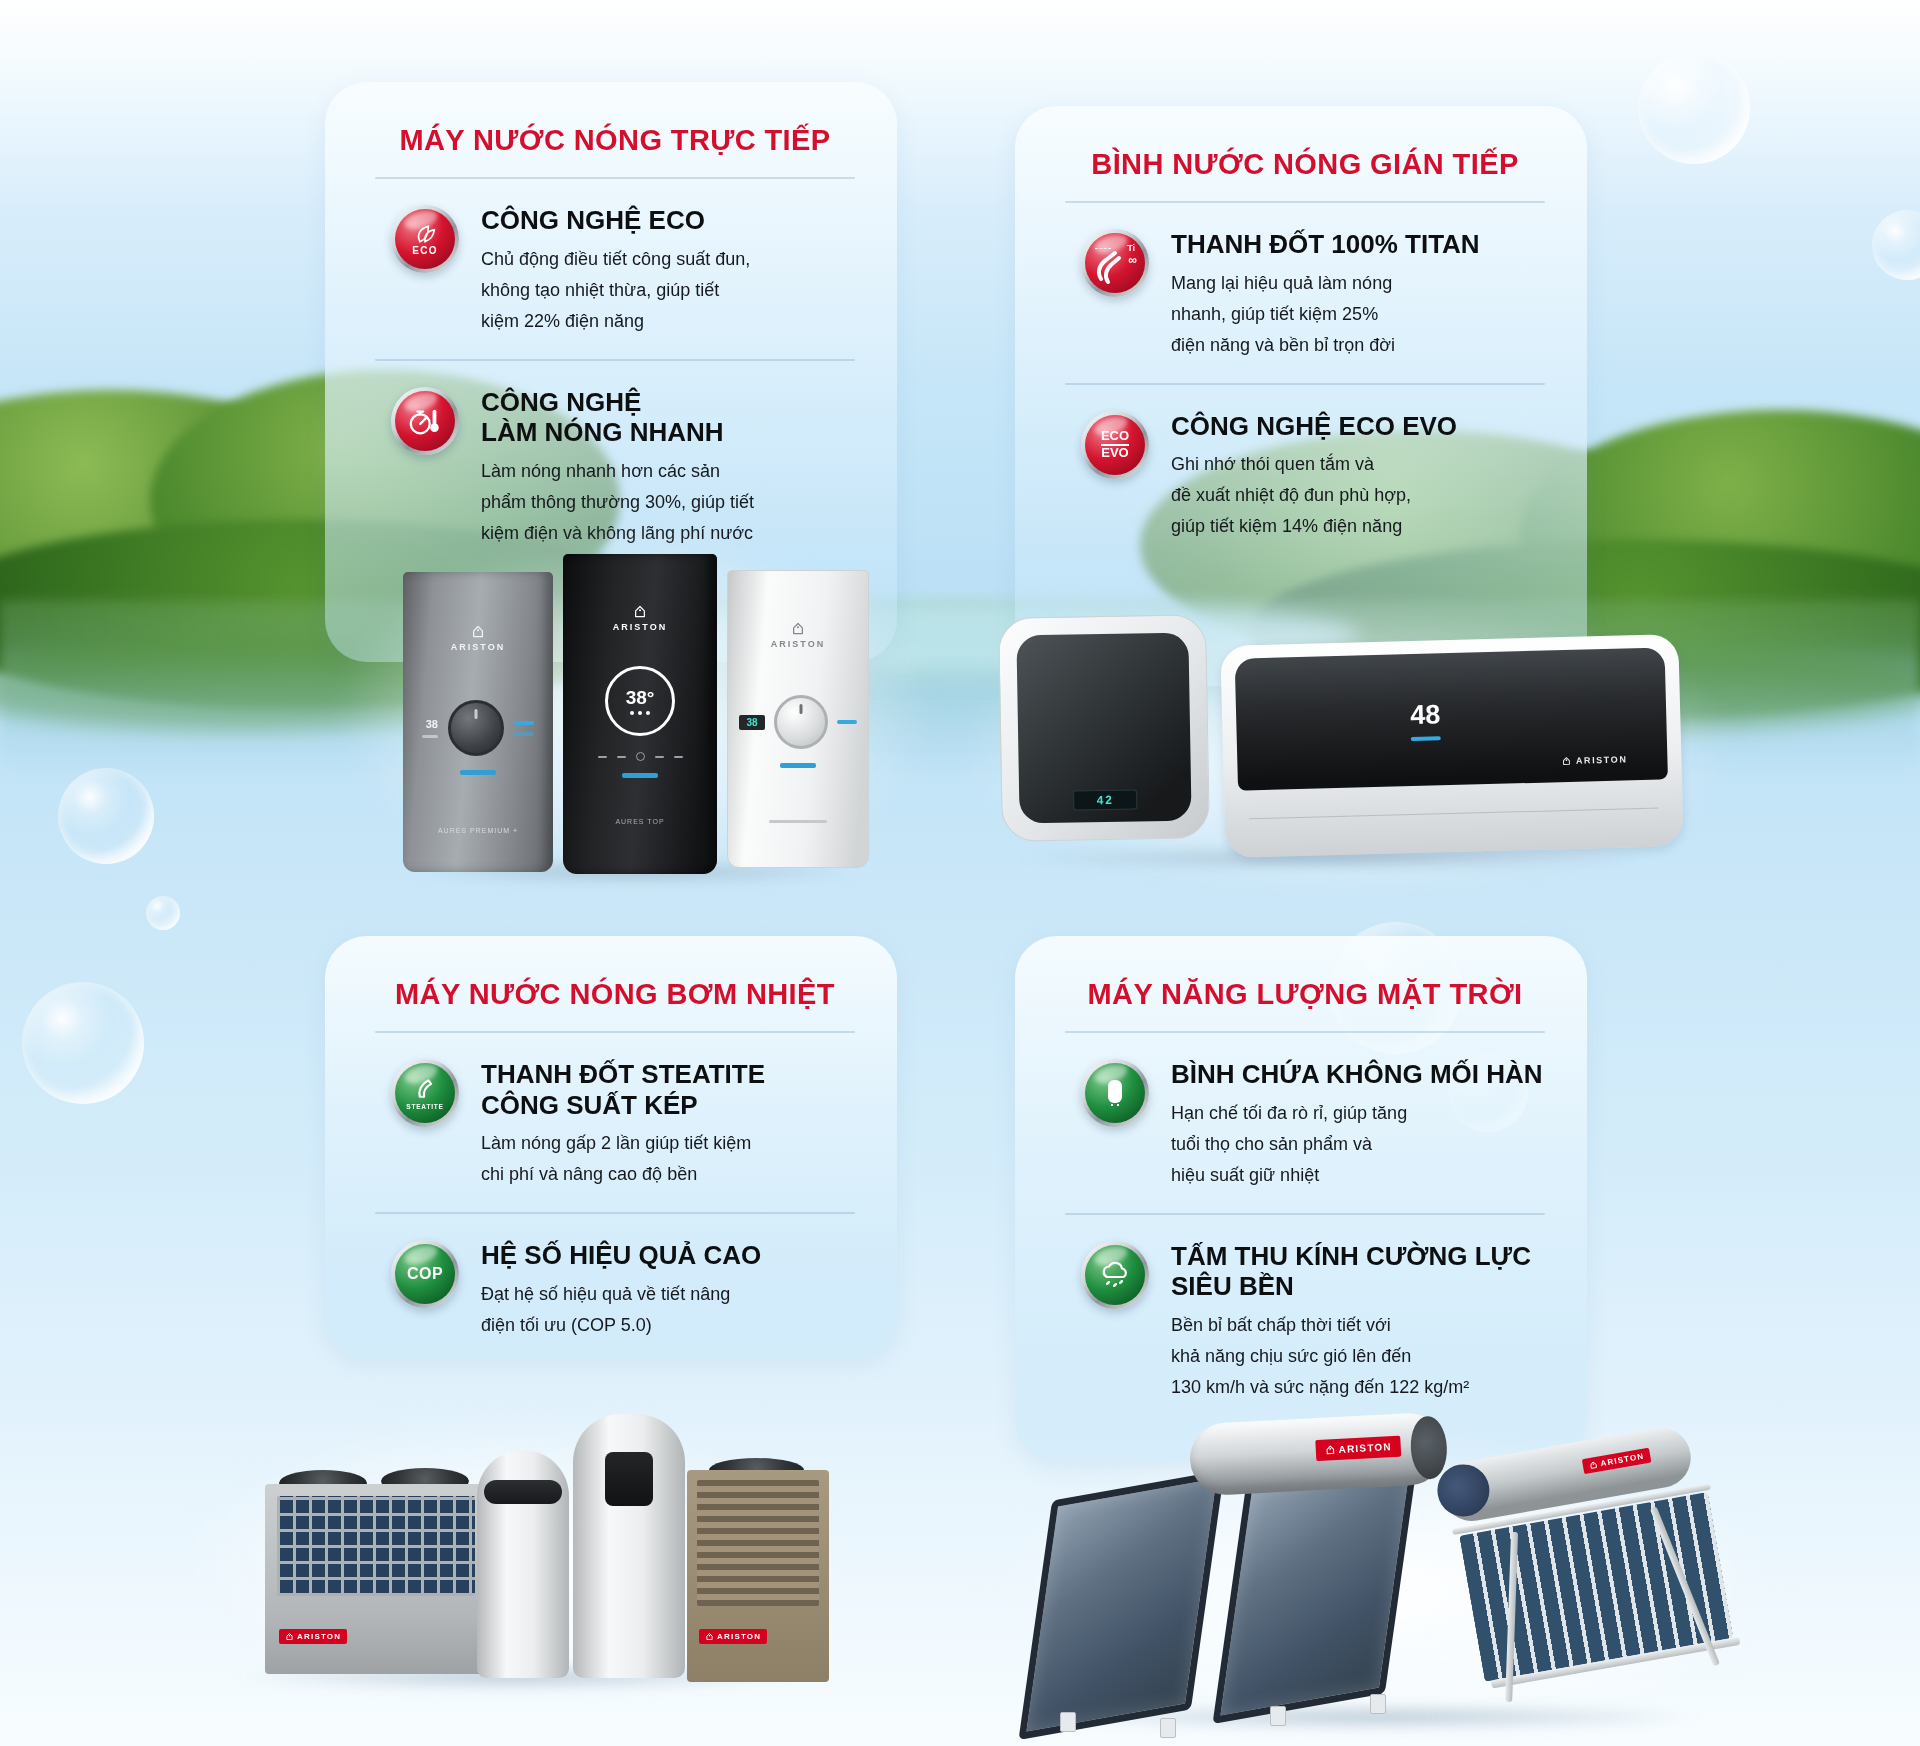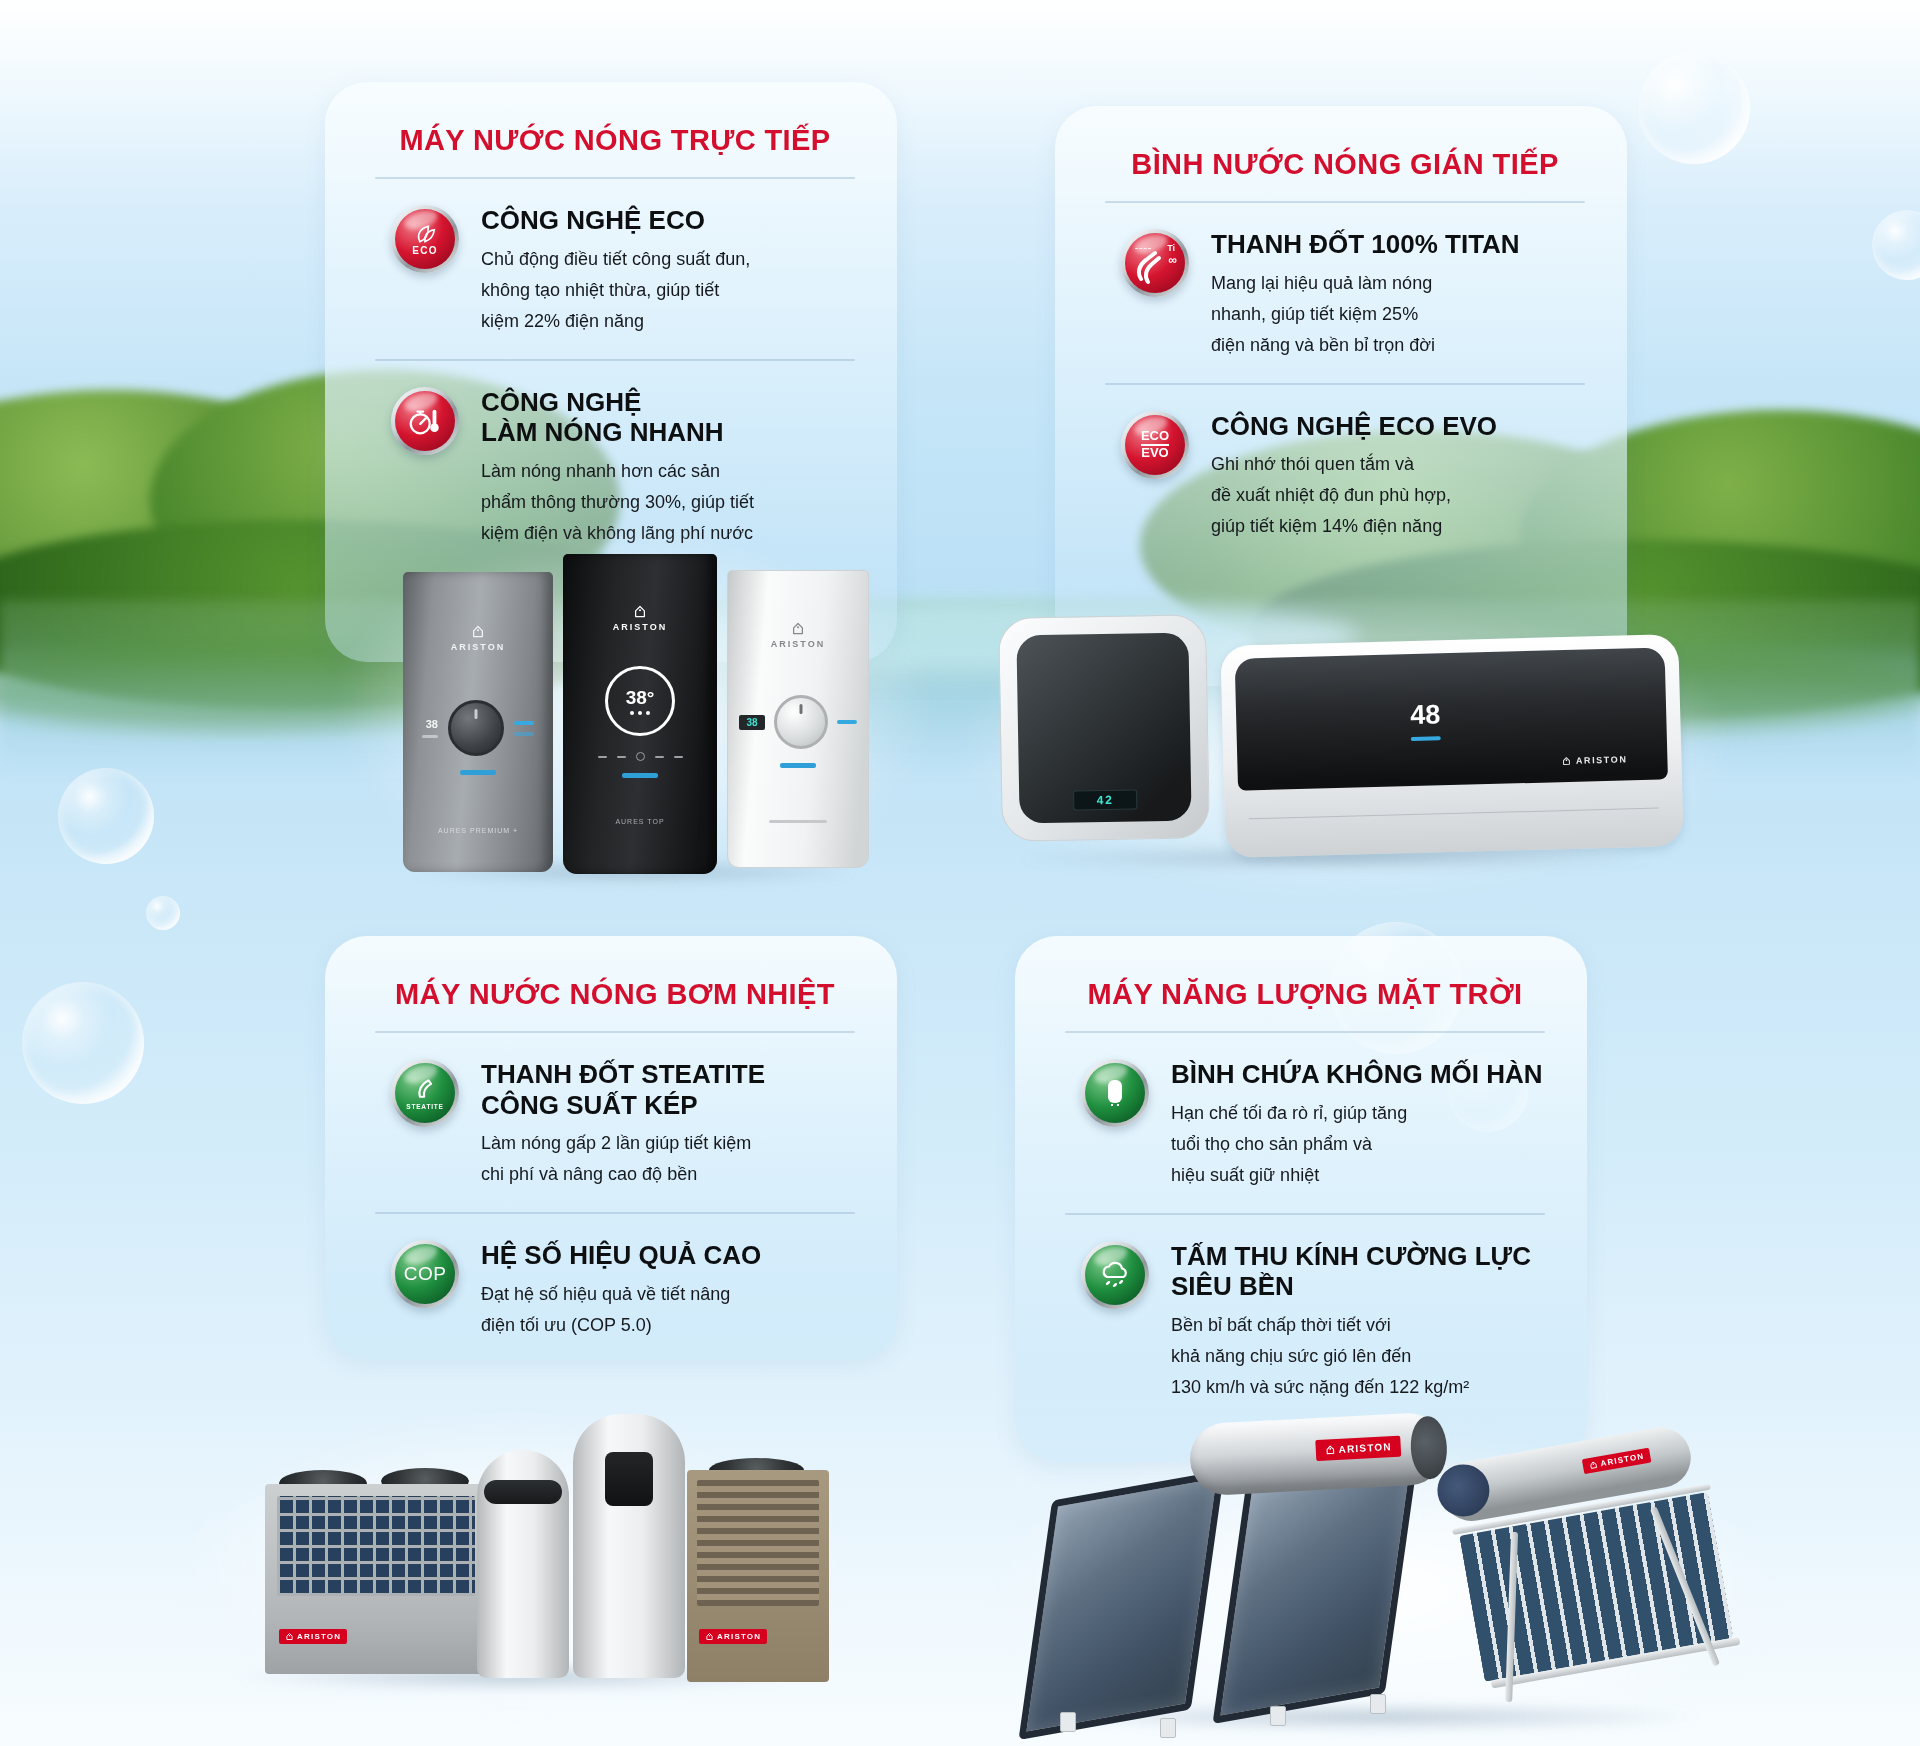--- a/index.html
+++ b/index.html
@@ -42,34 +42,34 @@
     background:linear-gradient(140deg,#ffffff 0%,#cfd5d9 35%,#8f969b 60%,#e9eced 100%);
     box-shadow:0 4px 8px rgba(40,70,100,.25);}
   .badge-inner{width:100%;height:100%;border-radius:50%;position:relative;overflow:hidden;
     display:flex;flex-direction:column;align-items:center;justify-content:center;color:#fff;}
   .badge-inner::before{content:'';position:absolute;top:3px;left:9px;width:34px;height:16px;border-radius:50%;
     background:rgba(255,255,255,.45);filter:blur(2px);transform:rotate(-18deg);}
   .badge-inner.red{background:radial-gradient(circle at 32% 26%,#ef7a88 0%,#d5142f 48%,#a30a22 82%,#7c0517 100%);}
   .badge-inner.green{background:radial-gradient(circle at 32% 26%,#7cc98a 0%,#1f8f3f 48%,#0e6128 82%,#084a1e 100%);}
   .badge-label{font-size:10px;font-weight:800;letter-spacing:1.2px;line-height:1;margin-top:1px;}
   .badge-label-xs{font-size:6.5px;font-weight:800;letter-spacing:.8px;line-height:1;margin-top:2px;}
-  .badge-cop{font-size:19px;font-weight:400;letter-spacing:.5px;}
+  .badge-cop{font-size:16px;font-weight:700;letter-spacing:.5px;}
   .ecoevo{display:flex;flex-direction:column;align-items:center;line-height:1.1;}
   .ecoevo .e1{font-size:13px;font-weight:800;border-bottom:2px solid #fff;padding-bottom:1px;}
   .ecoevo .e2{font-size:13px;font-weight:800;}
   .titan-wrap{position:relative;width:44px;height:40px;text-align:right;}
   .titan-wrap .ti{position:absolute;right:2px;top:0;font-size:9px;font-weight:700;}
   .titan-wrap .inf{position:absolute;right:0px;top:10px;font-size:12px;font-weight:700;}
   .titan-wrap .dots{position:absolute;left:2px;top:5px;width:16px;border-top:1px dashed rgba(255,255,255,.8);}
   .f-body{min-width:0;}
   .f-title{color:#0d0f11;font-size:26px;font-weight:800;line-height:1.18;margin-bottom:8px;}
   .f-desc{color:#16191d;font-size:18px;line-height:31px;}
   .f-desc .line{white-space:nowrap;}
   .card1{left:325px;top:82px;width:572px;height:580px;}
-  .card2{left:1055px;top:106px;width:572px;height:580px;}
+  .card2{left:1015px;top:106px;width:572px;height:580px;}
   .card3{left:325px;top:936px;width:572px;height:424px;}
   .card4{left:1015px;top:936px;width:572px;height:526px;}
   
   .prod{position:absolute;z-index:5;}
   .glow{position:absolute;border-radius:50%;background:radial-gradient(closest-side,rgba(255,255,255,.95),rgba(255,255,255,0));filter:blur(12px);}
   .pshadow{position:absolute;border-radius:50%;background:radial-gradient(closest-side,rgba(110,140,165,.45),rgba(110,140,165,0));filter:blur(6px);}
   
   .heater{position:absolute;display:flex;flex-direction:column;align-items:center;}
   .heater .logo{display:flex;flex-direction:column;align-items:center;gap:3px;}
   .logo .brand-txt{font-size:9px;font-weight:700;letter-spacing:2px;}

